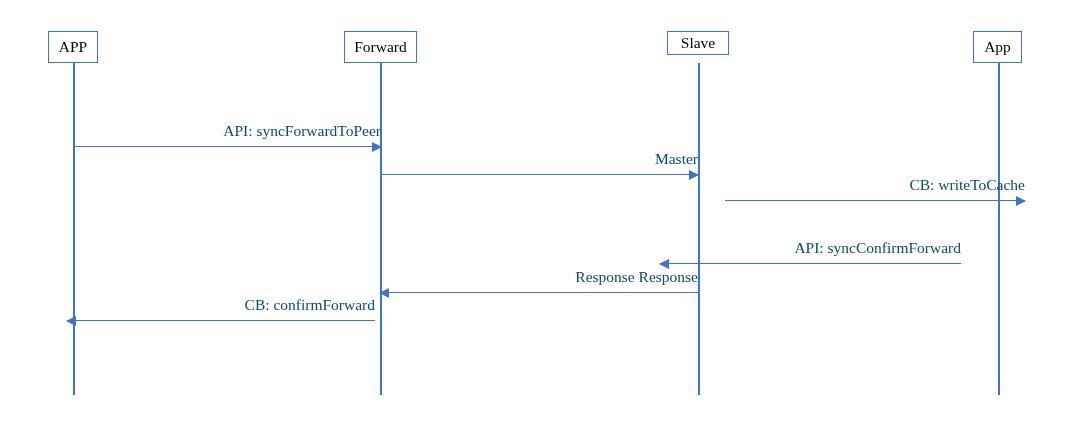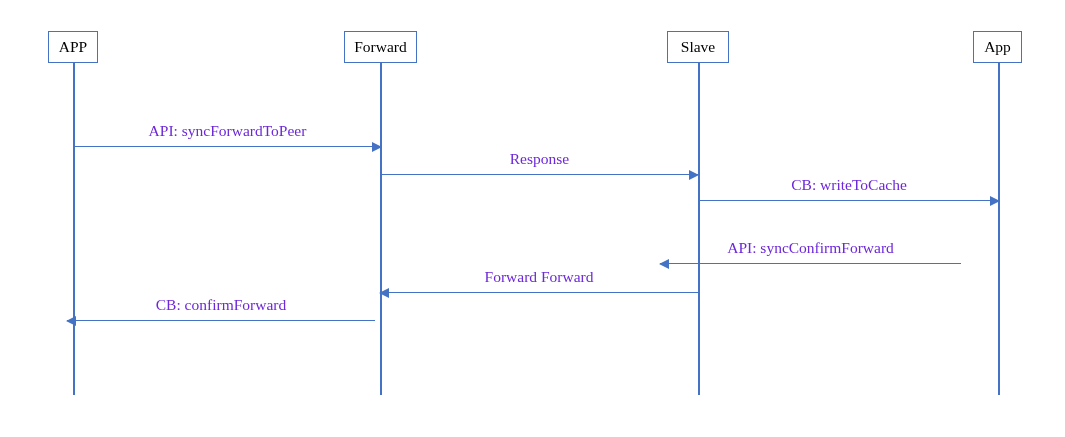--- a/index.html
+++ b/index.html
@@ -59,22 +59,22 @@
   }
   .arrowhead.left {
     left: -1px;
     border-right: 10px solid #4472C4;
   }
   .msg-label {
     position: absolute;
     bottom: 8px;
     left: 0;
     width: 100%;
-    text-align: center;
-    color: #6d28d9;
+    text-align: right;
+    color: #0c4a6e;
     font-size: 15.5px;
     line-height: 1.1;
     white-space: nowrap;
   }
 </style>
 </head>
 <body>
 
 <div id="canvas">
 
@@ -82,55 +82,55 @@
   <div class="lifeline" style="left:380px; top:63px; height:332px;"></div>
   <div class="lifeline" style="left:698px; top:63px; height:332px;"></div>
   <div class="lifeline" style="left:998px; top:63px; height:332px;"></div>
 
   <div class="participant-box" style="left:48px; top:31px; width:50px; height:32px;">
     <span>APP</span>
   </div>
   <div class="participant-box" style="left:344px; top:31px; width:73px; height:32px;">
     <span>Forward</span>
   </div>
-  <div class="participant-box" style="left:667px; top:31px; width:62px; height:32px;">
+  <div class="participant-box" style="left:667px; top:31px; width:62px; height:24px;">
     <span>Slave</span>
   </div>
   <div class="participant-box" style="left:973px; top:31px; width:49px; height:32px;">
     <span>App</span>
   </div>
 
   <div class="msg" style="left:74px; top:146px; width:307px;">
     <div class="msg-line"></div>
     <div class="arrowhead right"></div>
     <div class="msg-label">API: syncForwardToPeer</div>
   </div>
 
   <div class="msg" style="left:381px; top:174px; width:317px;">
     <div class="msg-line"></div>
     <div class="arrowhead right"></div>
-    <div class="msg-label">Response</div>
+    <div class="msg-label">Master</div>
   </div>
 
-  <div class="msg" style="left:699px; top:200px; width:300px;">
+  <div class="msg" style="left:725px; top:200px; width:300px;">
     <div class="msg-line"></div>
     <div class="arrowhead right"></div>
     <div class="msg-label">CB: writeToCache</div>
   </div>
 
   <div class="msg" style="left:660px; top:263px; width:301px;">
     <div class="msg-line"></div>
     <div class="arrowhead left"></div>
     <div class="msg-label">API: syncConfirmForward</div>
   </div>
 
   <div class="msg" style="left:380px; top:292px; width:318px;">
     <div class="msg-line"></div>
     <div class="arrowhead left"></div>
-    <div class="msg-label">Forward Forward</div>
+    <div class="msg-label">Response Response</div>
   </div>
 
   <div class="msg" style="left:67px; top:320px; width:308px;">
     <div class="msg-line"></div>
     <div class="arrowhead left"></div>
     <div class="msg-label">CB: confirmForward</div>
   </div>
 
 </div>
 

